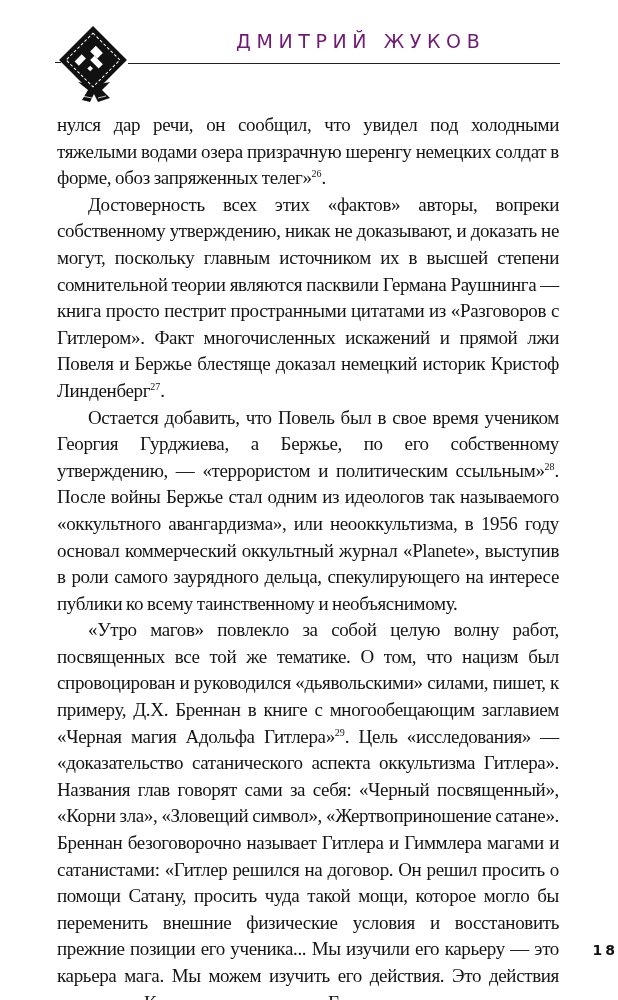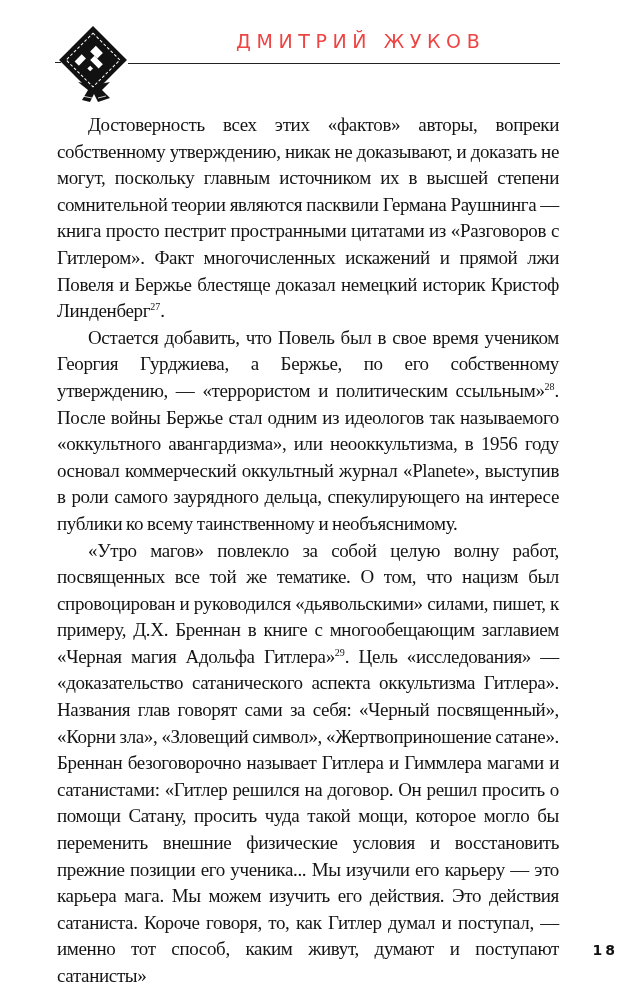--- a/index.html
+++ b/index.html
@@ -1,21 +1,21 @@
 <!DOCTYPE html>
 <html><head>
 <meta charset="utf-8">
 <style>
   html, body { margin: 0; padding: 0; background: #ffffff; }
   body { width: 618px; height: 1000px; position: relative; overflow: hidden; color: #141414; }
   .logo { position: absolute; left: 52px; top: 24px; width: 82px; height: 82px; }
   .header-title {
     position: absolute; left: 236px; top: 30px;
     font-family: "DejaVu Sans", sans-serif; font-size: 19px; letter-spacing: 5.6px;
-    font-weight: normal; color: #ef4444; white-space: nowrap;
+    font-weight: normal; color: #701a75; white-space: nowrap;
   }
   .header-rule { position: absolute; left: 128px; top: 63px; width: 432px; height: 0; border-top: 1.6px solid #222; }
   .header-tick { position: absolute; left: 55px; top: 62px; width: 6px; height: 0; border-top: 1.5px solid #222; }
   .body-text {
     position: absolute; left: 57px; top: 112px; width: 502px;
     font-family: "Liberation Serif", serif; font-size: 19px; line-height: 26.6px;
     text-align: justify; letter-spacing: -0.35px; word-spacing: -0.5px;
   }
   .body-text p { margin: 0; text-indent: 0; }
   .body-text p.indent { text-indent: 31px; }
@@ -42,18 +42,19 @@
     <path d="M30 72 L40 74" stroke="#fff" stroke-width="0.8"></path>
     <path d="M46 74 L54 72" stroke="#fff" stroke-width="0.8"></path>
   </svg>
 </div>
 
 <div class="header-tick"></div>
 <div class="header-title">ДМИТРИЙ ЖУКОВ</div>
 <div class="header-rule"></div>
 
 <div class="body-text">
+  <p><span>нулся дар речи, он сообщил, что увидел под холодными тяжелыми водами озера призрачную шеренгу немецких солдат в форме, обоз запряженных телег»</span><sup class="fn">26</sup><span>.</span></p>
   <p class="indent"><span>Достоверность всех этих «фактов» авторы, вопреки собственному утверждению, никак не доказывают, и доказать не могут, поскольку главным источником их в высшей степени сомнительной теории являются пасквили Германа Раушнинга — книга просто пестрит пространными цитатами из «Разговоров с Гитлером». Факт многочисленных искажений и прямой лжи Повеля и Бержье блестяще доказал немецкий историк Кристоф Линденберг</span><sup class="fn">27</sup><span>.</span></p>
   <p class="indent"><span>Остается добавить, что Повель был в свое время учеником Георгия Гурджиева, а Бержье, по его собственному утверждению, — «террористом и политическим ссыльным»</span><sup class="fn">28</sup><span>. После войны Бержье стал одним из идеологов так называемого «оккультного авангардизма», или неооккультизма, в 1956 году основал коммерческий оккультный журнал «Planete», выступив в роли самого заурядного дельца, спекулирующего на интересе публики ко всему таинственному и необъяснимому.</span></p>
   <p class="indent"><span>«Утро магов» повлекло за собой целую волну работ, посвященных все той же тематике. О том, что нацизм был спровоцирован и руководился «дьявольскими» силами, пишет, к примеру, Д.Х. Бреннан в книге с многообещающим заглавием «Черная магия Адольфа Гитлера»</span><sup class="fn">29</sup><span>. Цель «исследования» — «доказательство сатанического аспекта оккультизма Гитлера». Названия глав говорят сами за себя: «Черный посвященный», «Корни зла», «Зловещий символ», «Жертвоприношение сатане». Бреннан безоговорочно называет Гитлера и Гиммлера магами и сатанистами: «Гитлер решился на договор. Он решил просить о помощи Сатану, просить чуда такой мощи, которое могло бы переменить внешние физические условия и восстановить прежние позиции его ученика... Мы изучили его карьеру — это карьера мага. Мы можем изучить его действия. Это действия сатаниста. Короче говоря, то, как Гитлер думал и поступал, — именно тот способ, каким живут, думают и поступают сатанисты»</span></p>
 </div>
 
 <div class="page-number">18</div>
 
 </body></html>

